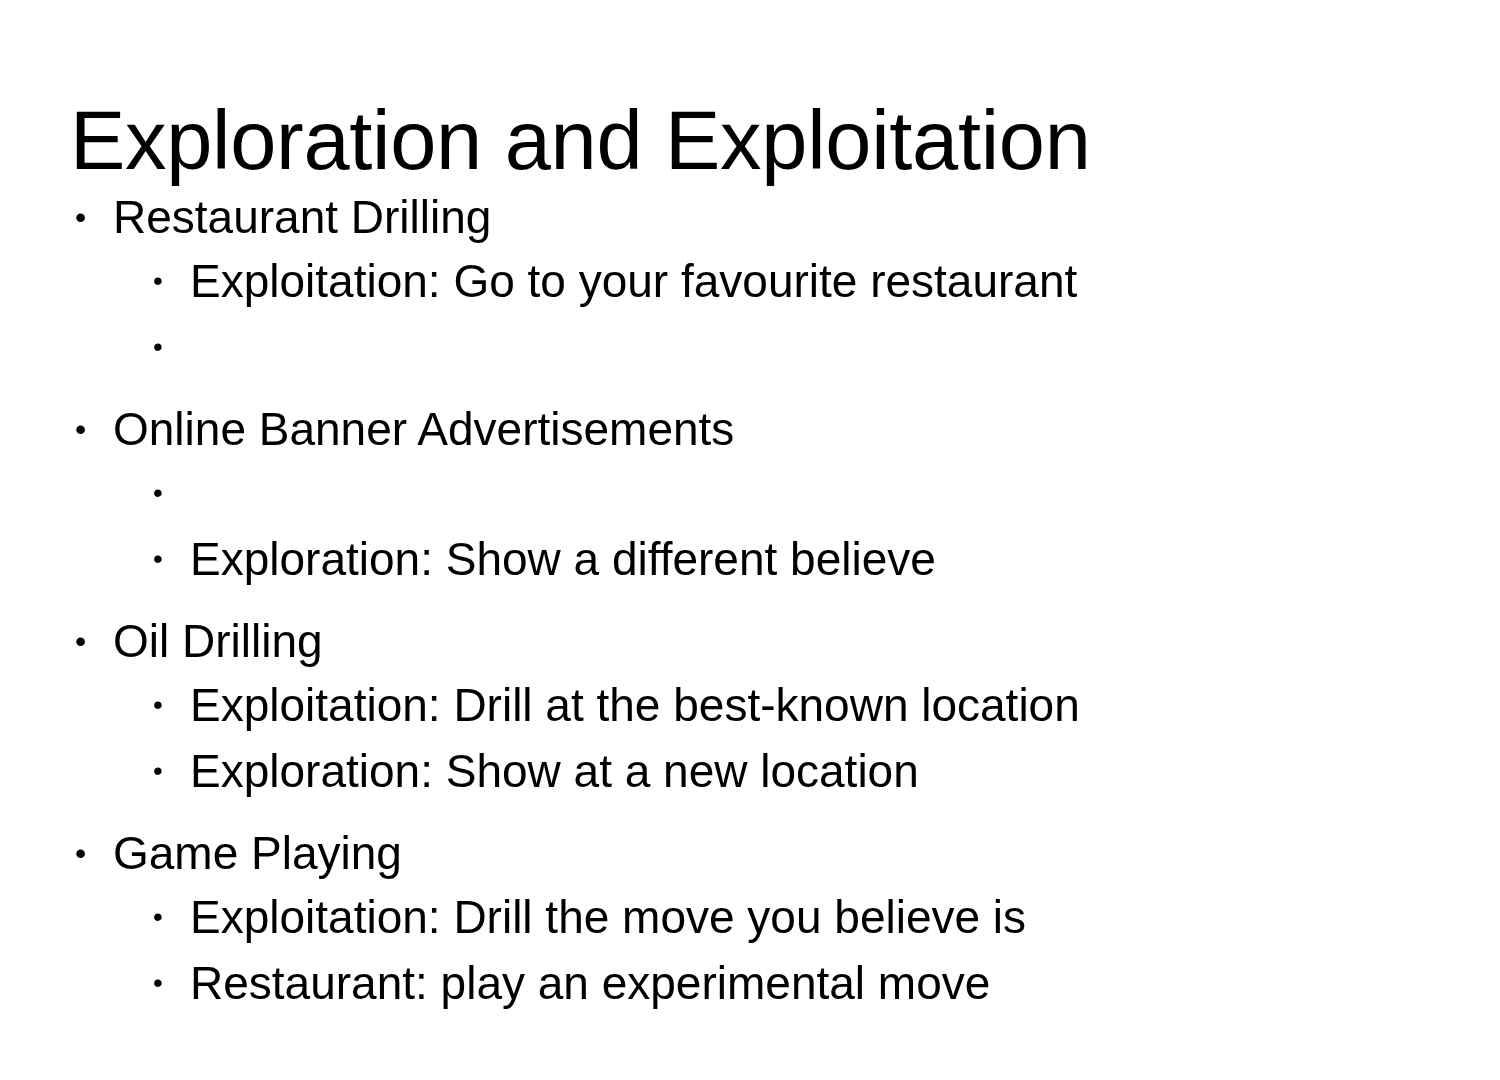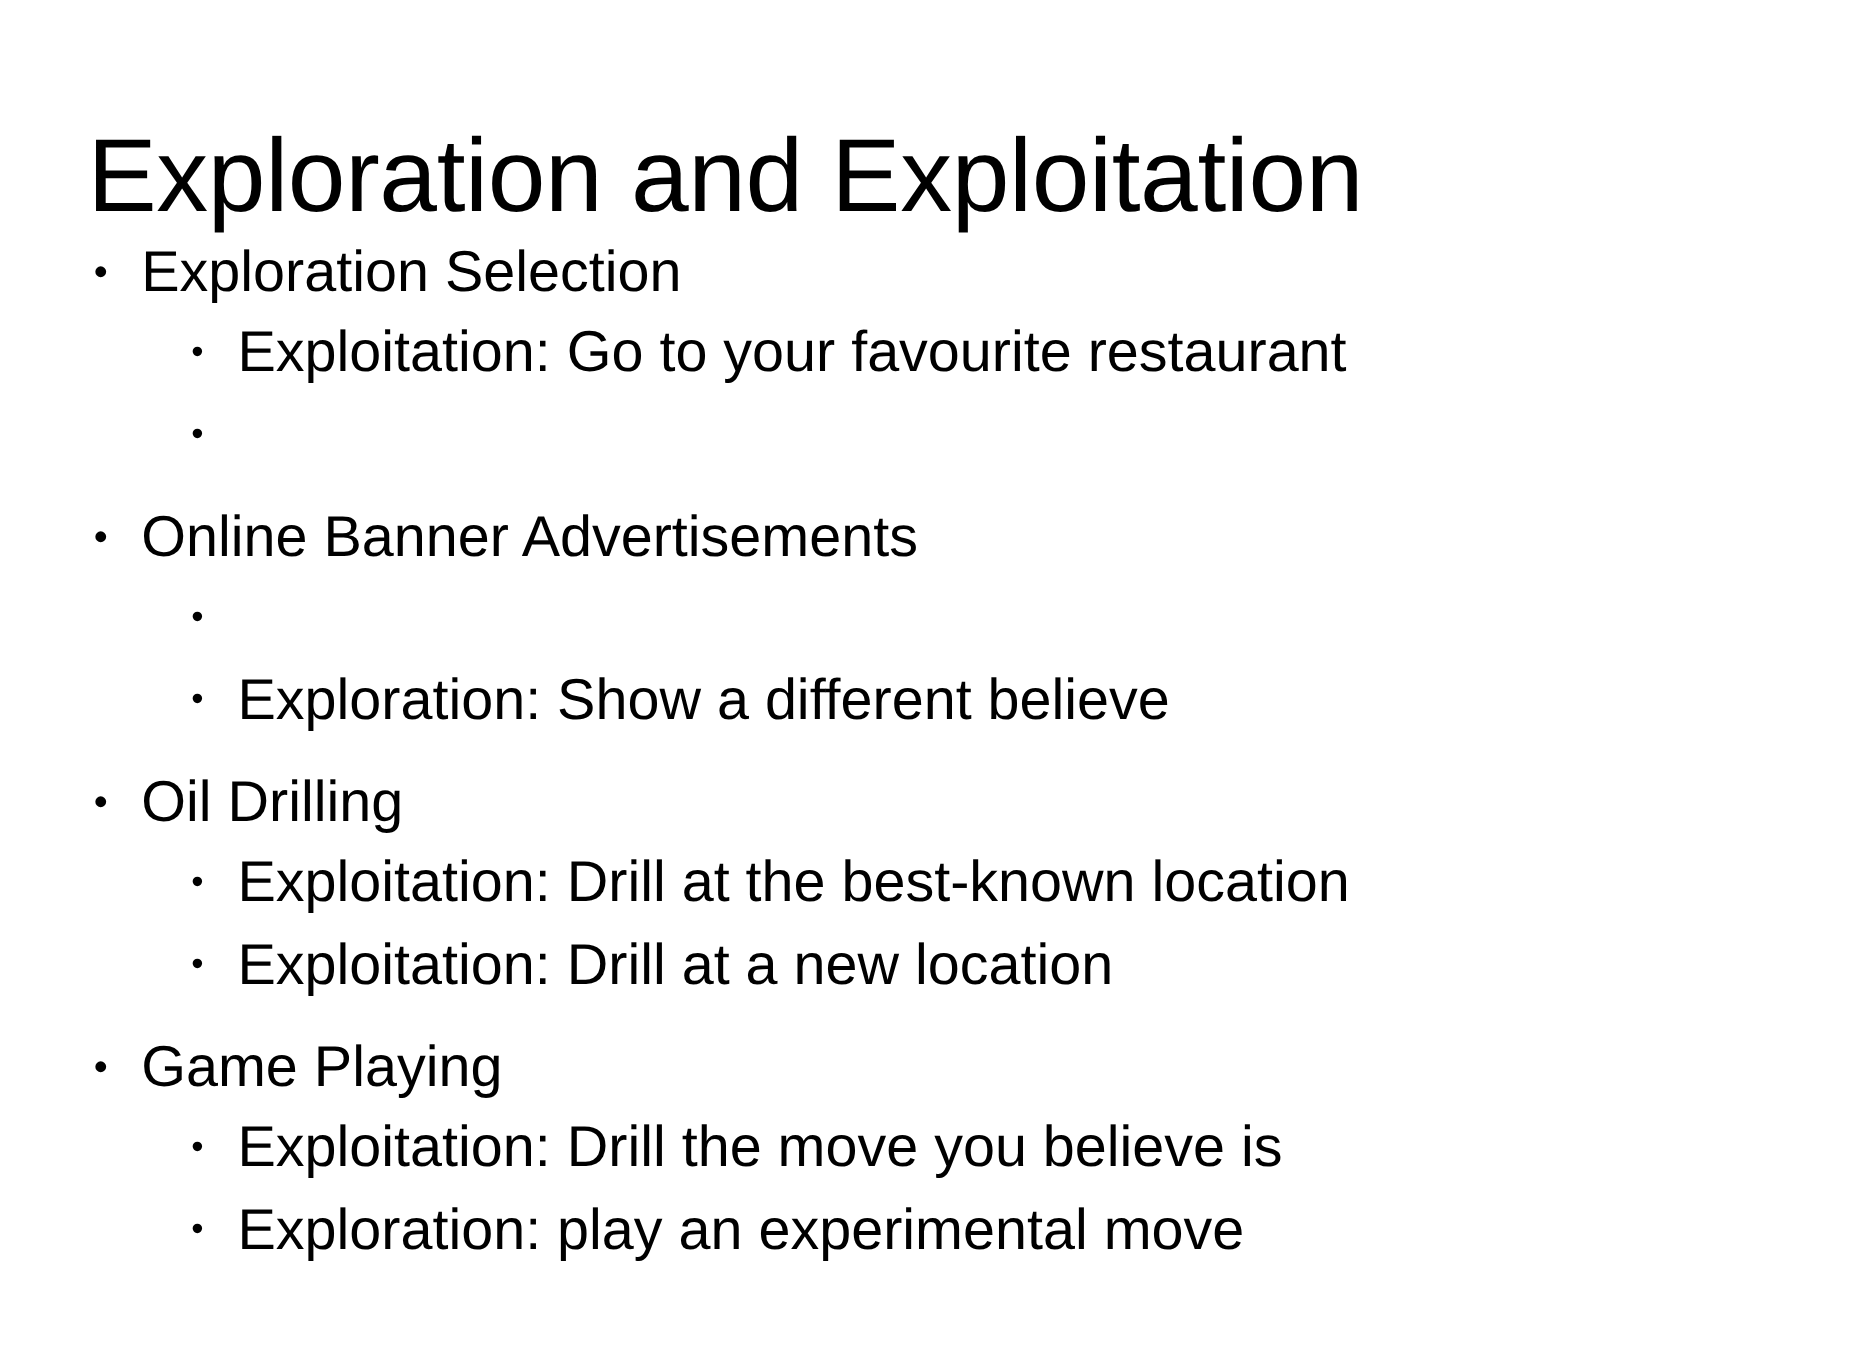--- a/index.html
+++ b/index.html
@@ -118,21 +118,21 @@
 
 <div class="slide">
 
   <h1 class="slide-title">Exploration and Exploitation</h1>
 
   <div class="body-content">
 
     <div class="group">
       <div class="lvl1">
         <span class="bullet">•</span>
-        <span class="lvl1-text">Exploration Selection</span>
+        <span class="lvl1-text">Restaurant Drilling</span>
       </div>
       <div class="lvl2">
         <span class="bullet">•</span>
         <span class="lvl2-text">Exploitation: Go to your favourite restaurant</span>
       </div>
       <div class="lvl2">
         <span class="bullet">•</span>
       </div>
     </div>
 
@@ -154,33 +154,33 @@
       <div class="lvl1">
         <span class="bullet">•</span>
         <span class="lvl1-text">Oil Drilling</span>
       </div>
       <div class="lvl2">
         <span class="bullet">•</span>
         <span class="lvl2-text">Exploitation: Drill at the best-known location</span>
       </div>
       <div class="lvl2">
         <span class="bullet">•</span>
-        <span class="lvl2-text">Exploitation: Drill at a new location</span>
+        <span class="lvl2-text">Exploration: Show at a new location</span>
       </div>
     </div>
 
     <div class="group">
       <div class="lvl1">
         <span class="bullet">•</span>
         <span class="lvl1-text">Game Playing</span>
       </div>
       <div class="lvl2">
         <span class="bullet">•</span>
         <span class="lvl2-text">Exploitation: Drill the move you believe is</span>
       </div>
       <div class="lvl2">
         <span class="bullet">•</span>
-        <span class="lvl2-text">Exploration: play an experimental move</span>
+        <span class="lvl2-text">Restaurant: play an experimental move</span>
       </div>
     </div>
 
   </div>
 </div>
 
 </body></html>

